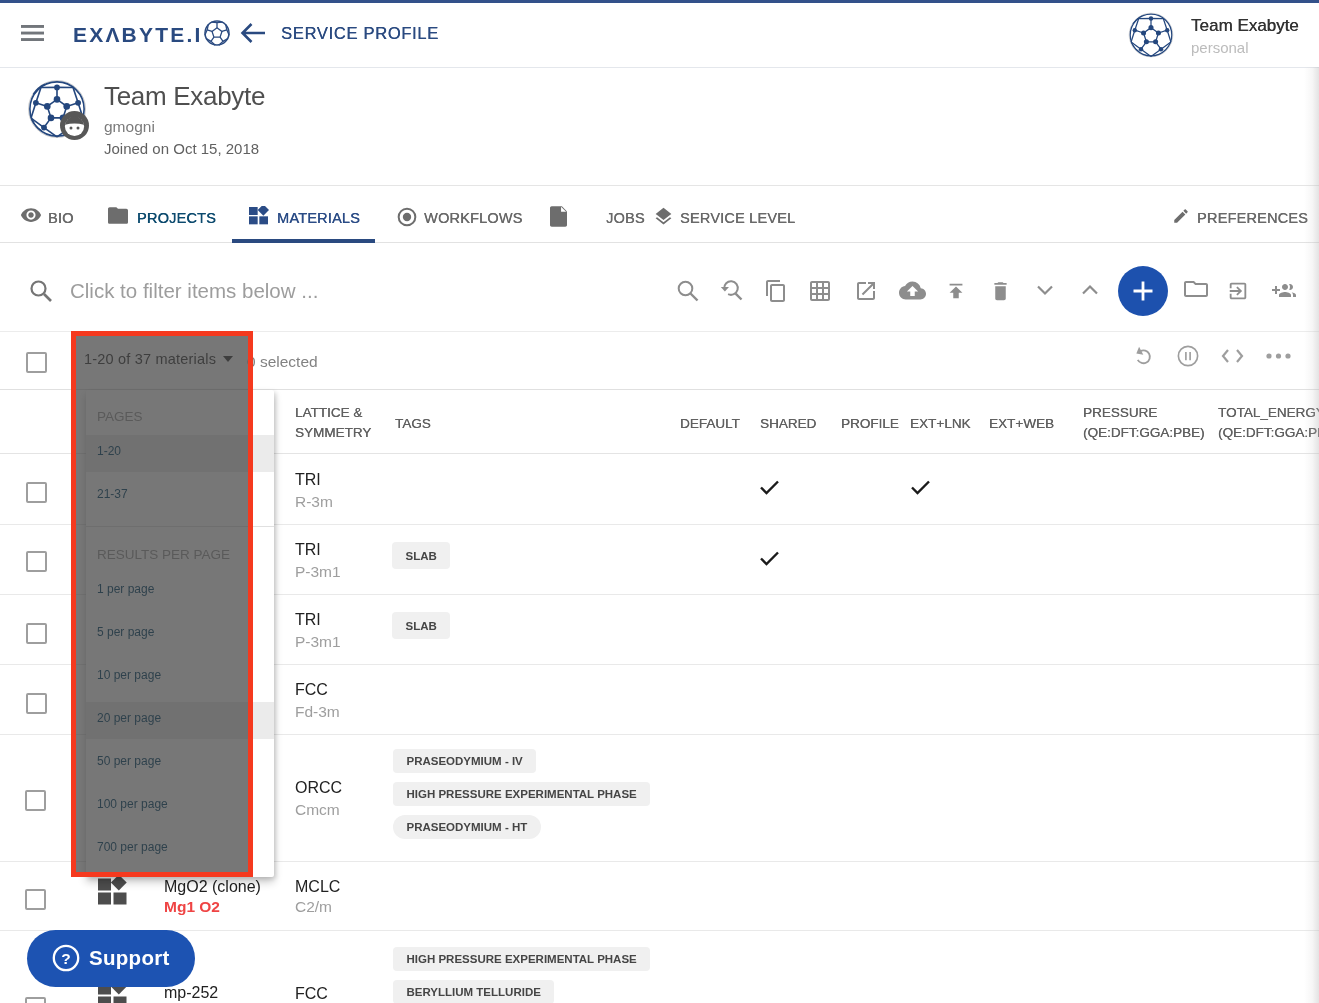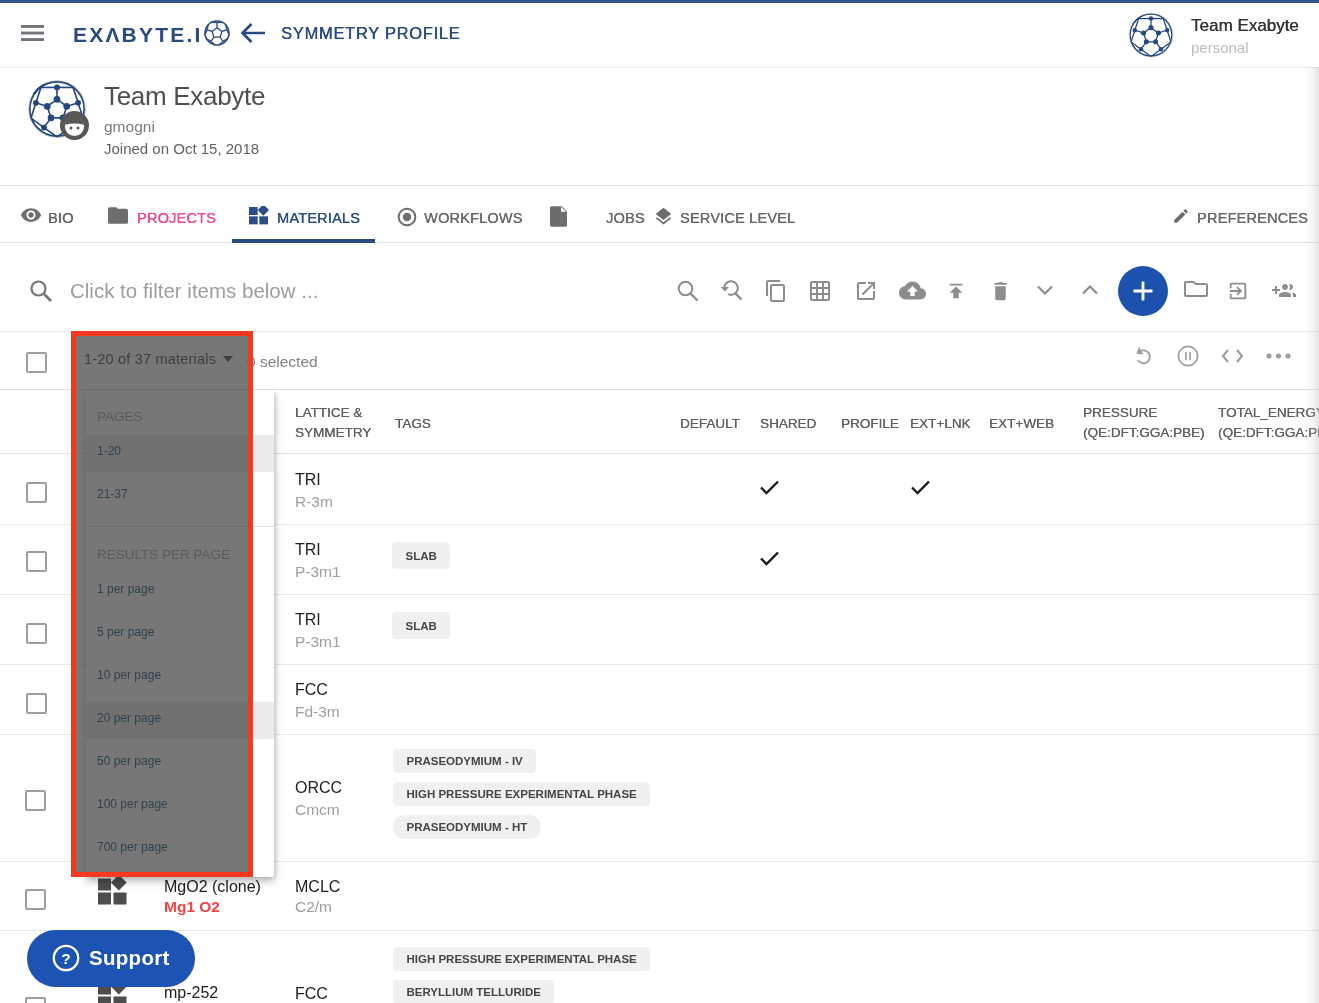--- a/index.html
+++ b/index.html
@@ -39,21 +39,21 @@
       <polygon points="13.0,7.8 17.95,11.39 16.06,17.21 9.94,17.21 8.05,11.39" stroke-width="1.3"></polygon>
       <path d="M13.0 7.8 L13.0 2.7 M17.95 11.39 L22.8 9.82 M16.06 17.21 L19.05 21.33 M9.94 17.21 L6.95 21.33 M8.05 11.39 L3.2 9.82" stroke-width="1.3"></path>
       <path d="M7.18 2.05 L13.0 2.7 L18.82 2.05 M21.61 4.08 L22.8 9.82 L25.21 15.15 M24.15 18.44 L19.05 21.33 L14.73 25.28 M11.27 25.28 L6.95 21.33 L1.85 18.44 M0.79 15.15 L3.2 9.82 L4.39 4.08" stroke-width="1.3"></path>
     </g>
   </svg>
 
   <svg class="abs" style="left:240px;top:21px;" width="26" height="24" viewBox="0 0 26 24">
     <path d="M25 12 H3 M11.5 3 L2.5 12 L11.5 21" stroke="#2a4a80" stroke-width="2.6" fill="none"></path>
   </svg>
 
-  <div class="abs med" style="left:281px;top:24px;font-size:16.5px;color:#2a4a80;letter-spacing:0.7px;">SYMMETRY PROFILE</div>
+  <div class="abs med" style="left:281px;top:24px;font-size:16.5px;color:#2a4a80;letter-spacing:0.7px;">SERVICE PROFILE</div>
 
   <svg class="abs" style="left:1128px;top:12px;" width="46" height="46" viewBox="0 0 100 100">
     <circle cx="50" cy="50" r="47.5" fill="#fff" stroke="#cccccc" stroke-width="1.6"></circle>
     <g stroke="#24477e" stroke-width="2.7" fill="none">
       <circle cx="50" cy="50" r="45.2"></circle>
       <path d="M10.5 25 A 45.2 45.2 0 0 1 30 8.5" stroke-width="2"></path>
       <path d="M8 68 A 45.2 45.2 0 0 0 25 87" stroke-width="2"></path>
       <polygon points="50,34 66.2,45.7 60,64.8 40,64.8 33.8,45.7"></polygon>
       <path d="M50 34 L50 14 M66.2 45.7 L85.2 39.6 M60 64.8 L71.7 80.9 M40 64.8 L28.3 80.9 M33.8 45.7 L14.8 39.6"></path>
       <path d="M50 14 L23.3 14.2 M50 14 L76.7 14.2 M85.2 39.6 L76.7 14.2 M85.2 39.6 L93.3 65.1 M71.7 80.9 L93.3 65.1 M71.7 80.9 L50 96.5 M28.3 80.9 L50 96.5 M28.3 80.9 L6.7 65.1 M14.8 39.6 L6.7 65.1 M14.8 39.6 L23.3 14.2"></path>
@@ -116,21 +116,21 @@
   <div class="abs" style="left:232px;top:239px;width:143px;height:4px;background:#2a4a80;"></div>
 
   <svg class="abs" style="left:20px;top:207px;" width="22" height="18" viewBox="0 0 24 18">
     <path d="M12 0.5C7 0.5 2.7 3.6 1 8c1.7 4.4 6 7.5 11 7.5s9.3-3.1 11-7.5c-1.7-4.4-6-7.5-11-7.5zM12 13c-2.8 0-5-2.2-5-5s2.2-5 5-5 5 2.2 5 5-2.2 5-5 5zm0-8c-1.7 0-3 1.3-3 3s1.3 3 3 3 3-1.3 3-3-1.3-3-3-3z" fill="#6d6d6d"></path>
   </svg>
   <div class="abs med" style="left:48px;top:210px;font-size:14.5px;color:#696969;letter-spacing:0.2px;">BIO</div>
 
   <svg class="abs" style="left:108px;top:207px;" width="20" height="17" viewBox="0 0 24 20">
     <path d="M10 0H2C.9 0 0 .9 0 2v16c0 1.1.9 2 2 2h20c1.1 0 2-.9 2-2V4c0-1.1-.9-2-2-2h-10l-2-2z" fill="#6d6d6d"></path>
   </svg>
-  <div class="abs med" style="left:137px;top:210px;font-size:14.5px;color:#ec4899;letter-spacing:0.2px;text-align:center;">PROJECTS</div>
+  <div class="abs med" style="left:137px;top:210px;font-size:14.5px;color:#0c4a6e;letter-spacing:0.2px;text-align:center;">PROJECTS</div>
 
   <svg class="abs" style="left:249px;top:206px;" width="20" height="20" viewBox="0 0 30 29">
     <g fill="#2b4c86">
       <rect x="0" y="1" width="13" height="12"></rect>
       <rect x="15.5" y="-0.5" width="12" height="12" transform="rotate(45 21.5 5.5)"></rect>
       <rect x="0" y="15" width="13" height="12"></rect>
       <rect x="15.5" y="15" width="13" height="12"></rect>
     </g>
   </svg>
   <div class="abs med" style="left:277px;top:210px;font-size:14.5px;color:#2b4c86;letter-spacing:0.2px;">MATERIALS</div>

